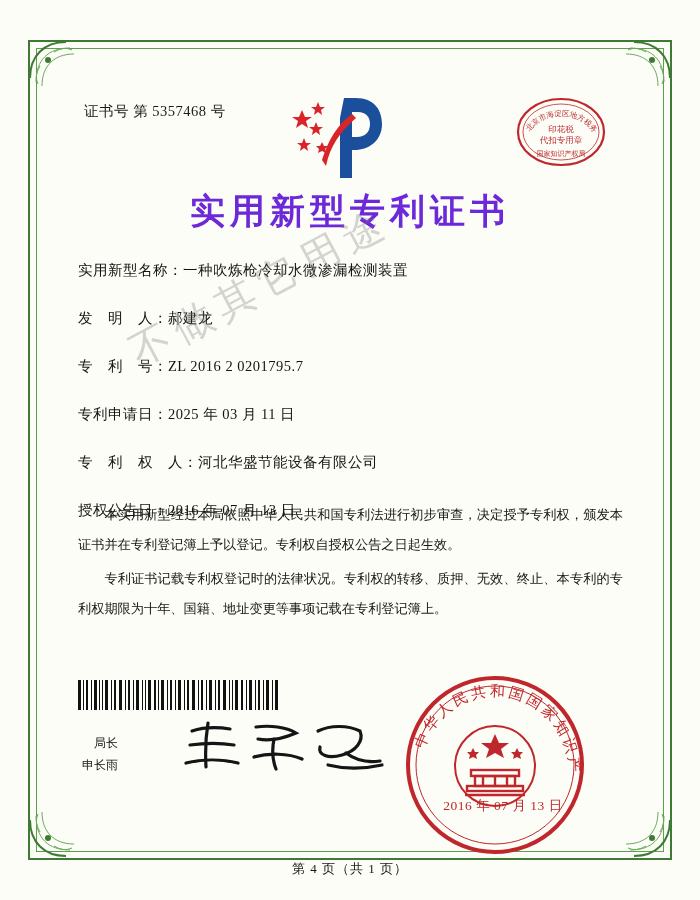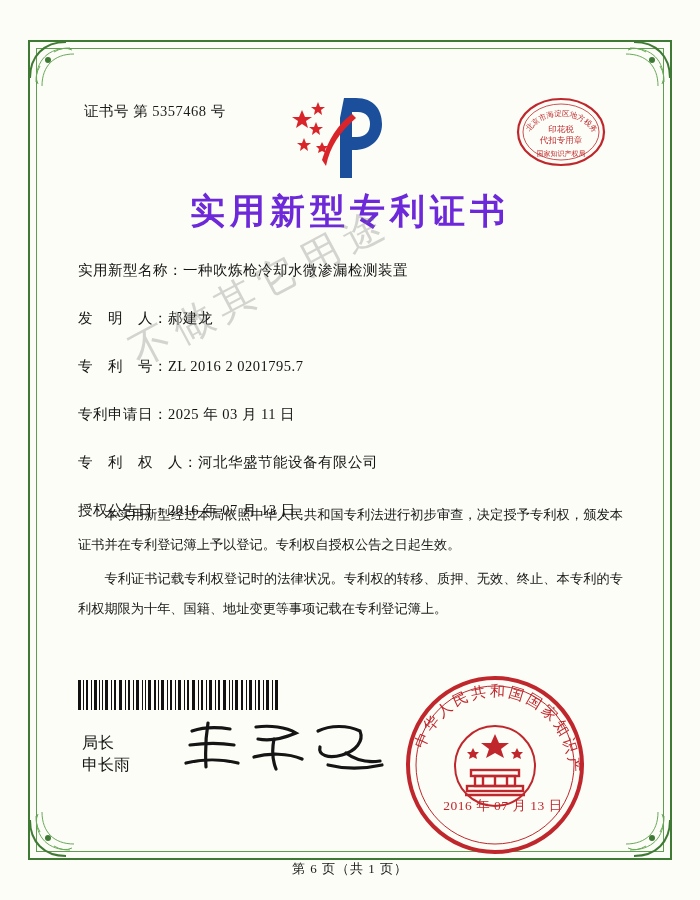--- a/index.html
+++ b/index.html
@@ -121,23 +121,24 @@
   .barcode {
     position: absolute;
     left: 18px; top: 620px;
     width: 200px; height: 30px;
   }
 
   
   .sign-label {
     position: absolute;
     left: 22px; top: 672px;
-    font-size: 16px;
+    font-size: 12px;
     line-height: 22px;
     color: #141414;
+    text-align: right;
   }
   .signature {
     position: absolute;
     left: 118px; top: 655px;
     width: 220px; height: 60px;
   }
 
   
   .seal-main {
     position: absolute;
@@ -396,19 +397,19 @@
             <line x1="12" y1="10" x2="12" y2="20"></line>
             <rect x="-28" y="20" width="56" height="5"></rect>
             <line x1="-30" y1="29" x2="30" y2="29"></line>
           </g>
         </g>
       </svg>
     </div>
 
     <div class="seal-date">2016 年 07 月 13 日</div>
 
-    <div class="page-num">第 6 页（共 1 页）</div>
+    <div class="page-num">第 4 页（共 1 页）</div>
 
   </div>
 
   <div class="watermark">不做其它用途</div>
 
 </div>
 
 </body></html>

